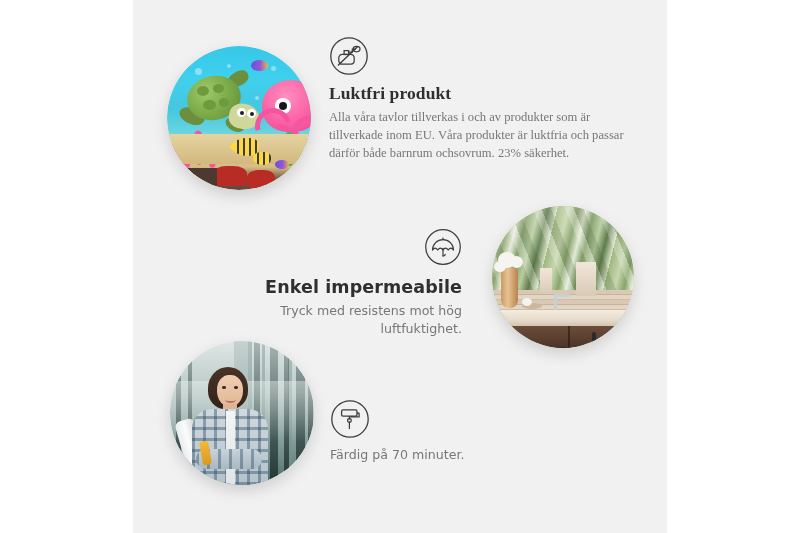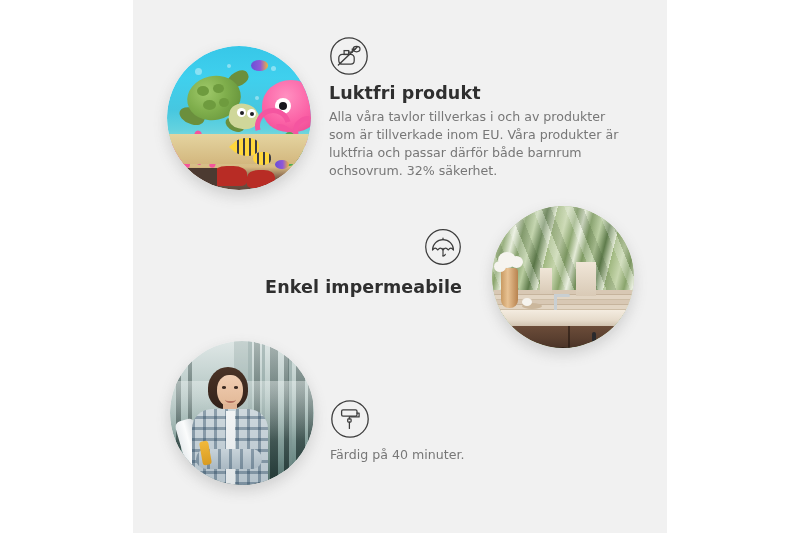--- a/index.html
+++ b/index.html
@@ -210,21 +210,21 @@
     letter-spacing: 0.1px;
   }
   .feature p {
     margin: 0;
     font-size: 12.6px;
     line-height: 1.42;
     color: #777777;
   }
   .icon-circle { display:block; }
 
-  #feat-odour { left: 329px; top: 36px; width: 296px; text-align: left; }
+  #feat-odour { left: 329px; top: 36px; width: 296px; text-align: left; font-family: Liberation Serif, serif; }
   #feat-water { left: 200px; top: 228px; width: 262px; text-align: right; }
   #feat-water .icon-wrap { text-align: right; }
   #feat-mount { left: 330px; top: 399px; width: 260px; text-align: left; }
 </style>
 </head>
 <body>
 
 <div id="screen">
 
   <div id="panel"></div>
@@ -340,43 +340,44 @@
       <svg class="icon-circle" width="40" height="40" viewBox="0 0 40 40">
         <circle cx="20" cy="20" r="18.2" fill="none" stroke="#3d3d3d" stroke-width="1.3"></circle>
         <path d="M13.2 18.4 h8.6 a3.4 3.4 0 0 1 3.4 3.4 v3.0 a3.4 3.4 0 0 1 -3.4 3.4 h-8.6 a3.4 3.4 0 0 1 -3.4 -3.4 v-3.0 a3.4 3.4 0 0 1 3.4 -3.4 z" fill="none" stroke="#3d3d3d" stroke-width="1.25"></path>
         <rect x="15.1" y="14.6" width="4.6" height="3.9" fill="none" stroke="#3d3d3d" stroke-width="1.25"></rect>
         <path d="M19.7 16.2 h3.6 v-3.0 h2.9" fill="none" stroke="#3d3d3d" stroke-width="1.25" stroke-linecap="round"></path>
         <ellipse cx="27.6" cy="13.1" rx="3.4" ry="2.7" fill="none" stroke="#3d3d3d" stroke-width="1.25"></ellipse>
         <line x1="9.4" y1="28.9" x2="28.0" y2="11.2" stroke="#3d3d3d" stroke-width="1.4" stroke-linecap="round"></line>
       </svg>
     </div>
     <h3>Luktfri produkt</h3>
-    <p>Alla våra tavlor tillverkas i och av produkter som är tillverkade inom EU. Våra produkter är luktfria och passar därför både barnrum ochsovrum. 32% säkerhet.</p>
+    <p>Alla våra tavlor tillverkas i och av produkter som är tillverkade inom EU. Våra produkter är luktfria och passar därför både barnrum ochsovrum. 23% säkerhet.</p>
   </div>
 
   <div class="feature" id="feat-water">
     <div class="icon-wrap">
       <svg class="icon-circle" width="38" height="38" viewBox="0 0 40 40" style="display:inline-block;">
         <circle cx="20" cy="20" r="18.2" fill="none" stroke="#3d3d3d" stroke-width="1.3"></circle>
         <path d="M9.0 23.2 a11 11 0 0 1 22 0" fill="none" stroke="#3d3d3d" stroke-width="1.3" stroke-linecap="round"></path>
         <path d="M9.0 23.2 q2.75 -4.2 5.5 0 q2.75 -4.2 5.5 0 q2.75 -4.2 5.5 0 q2.75 -4.2 5.5 0" fill="none" stroke="#3d3d3d" stroke-width="1.25" stroke-linejoin="round"></path>
         <line x1="20" y1="21.4" x2="20" y2="29.4" stroke="#3d3d3d" stroke-width="1.25" stroke-linecap="round"></line>
         <path d="M20 29.4 a2.2 2.2 0 0 0 2.4 -1.6" fill="none" stroke="#3d3d3d" stroke-width="1.25" stroke-linecap="round"></path>
         <line x1="20" y1="10.6" x2="20" y2="12.3" stroke="#3d3d3d" stroke-width="1.25" stroke-linecap="round"></line>
       </svg>
     </div>
     <h3>Enkel impermeabile</h3>
+    <p>Tryck med resistens mot hög luftfuktighet.</p>
   </div>
 
   <div class="feature" id="feat-mount">
     <div class="icon-wrap">
       <svg class="icon-circle" width="40" height="40" viewBox="0 0 40 40">
         <circle cx="20" cy="20" r="18.2" fill="none" stroke="#3d3d3d" stroke-width="1.3"></circle>
         <rect x="11.6" y="10.8" width="15.4" height="6.4" rx="1.4" fill="none" stroke="#3d3d3d" stroke-width="1.3"></rect>
         <path d="M27.0 14.0 h2.1 v3.9 h-9.8 v2.0" fill="none" stroke="#3d3d3d" stroke-width="1.25" stroke-linecap="round" stroke-linejoin="round"></path>
         <rect x="17.7" y="19.9" width="3.4" height="3.2" rx="0.8" fill="none" stroke="#3d3d3d" stroke-width="1.25"></rect>
         <line x1="19.4" y1="23.1" x2="19.4" y2="29.4" stroke="#3d3d3d" stroke-width="1.25" stroke-linecap="round"></line>
       </svg>
     </div>
-    <p>Färdig på 40 minuter.</p>
+    <p>Färdig på 70 minuter.</p>
   </div>
 
 </div>
 
 </body></html>

